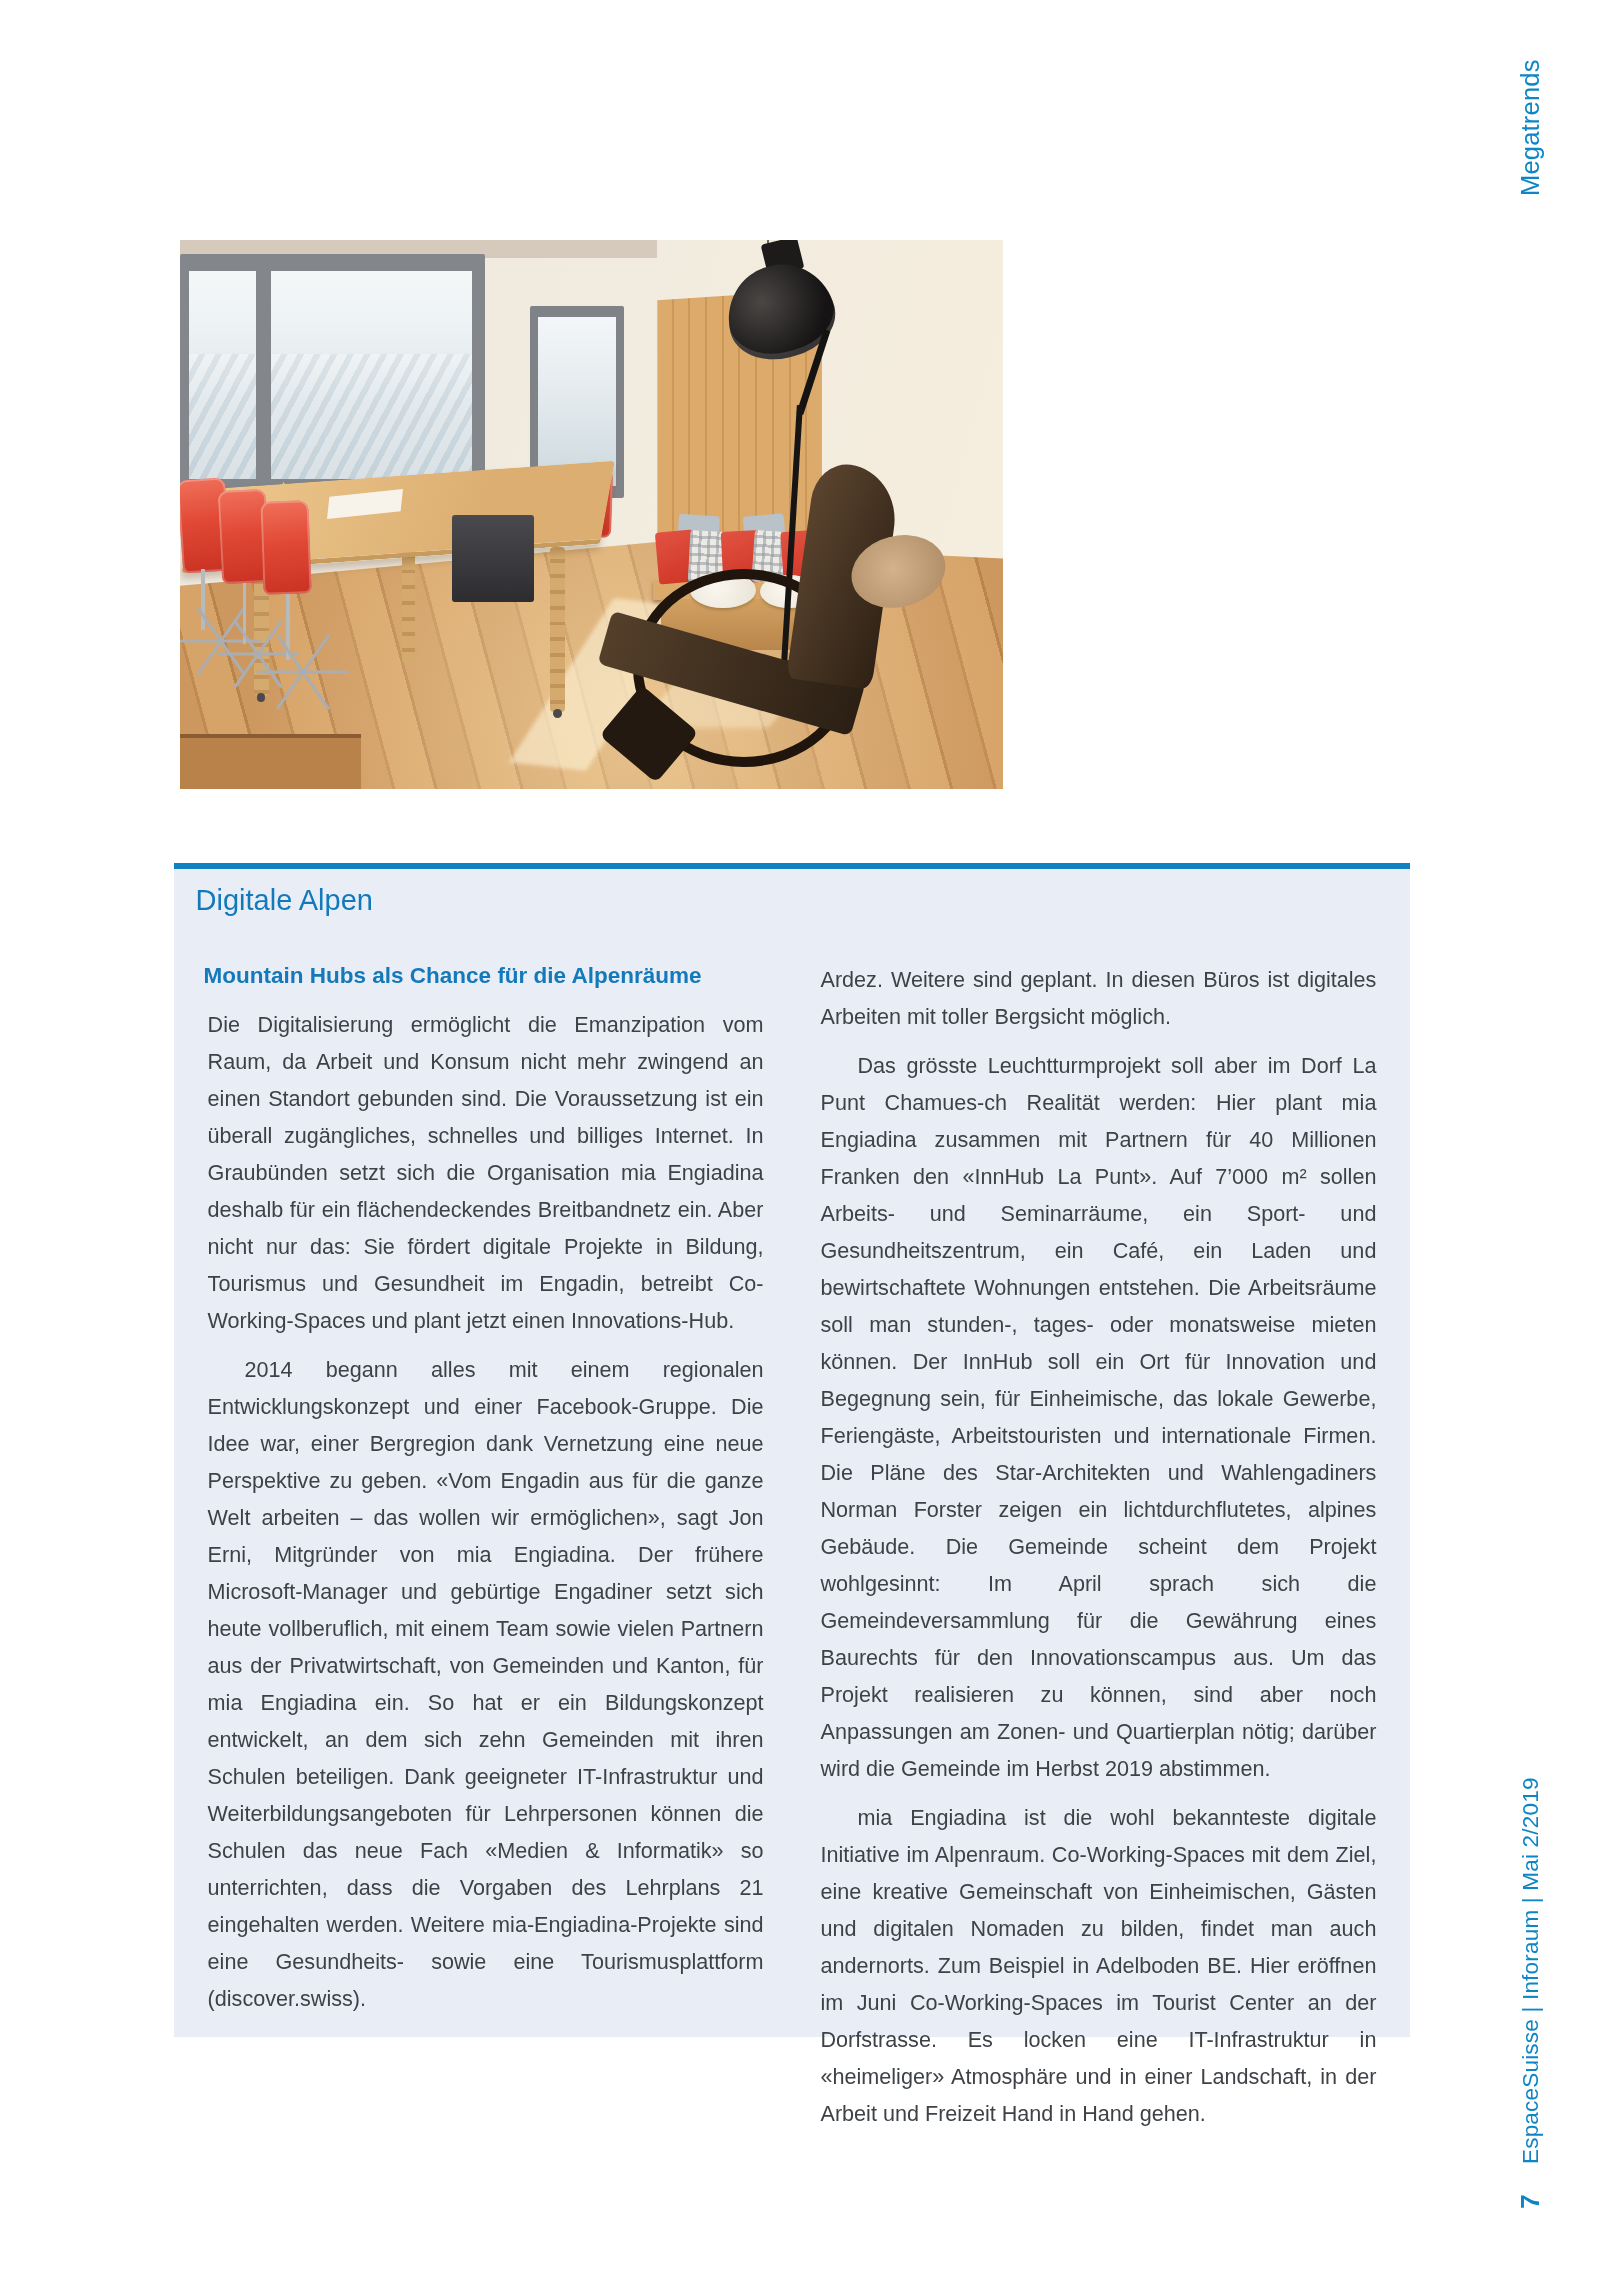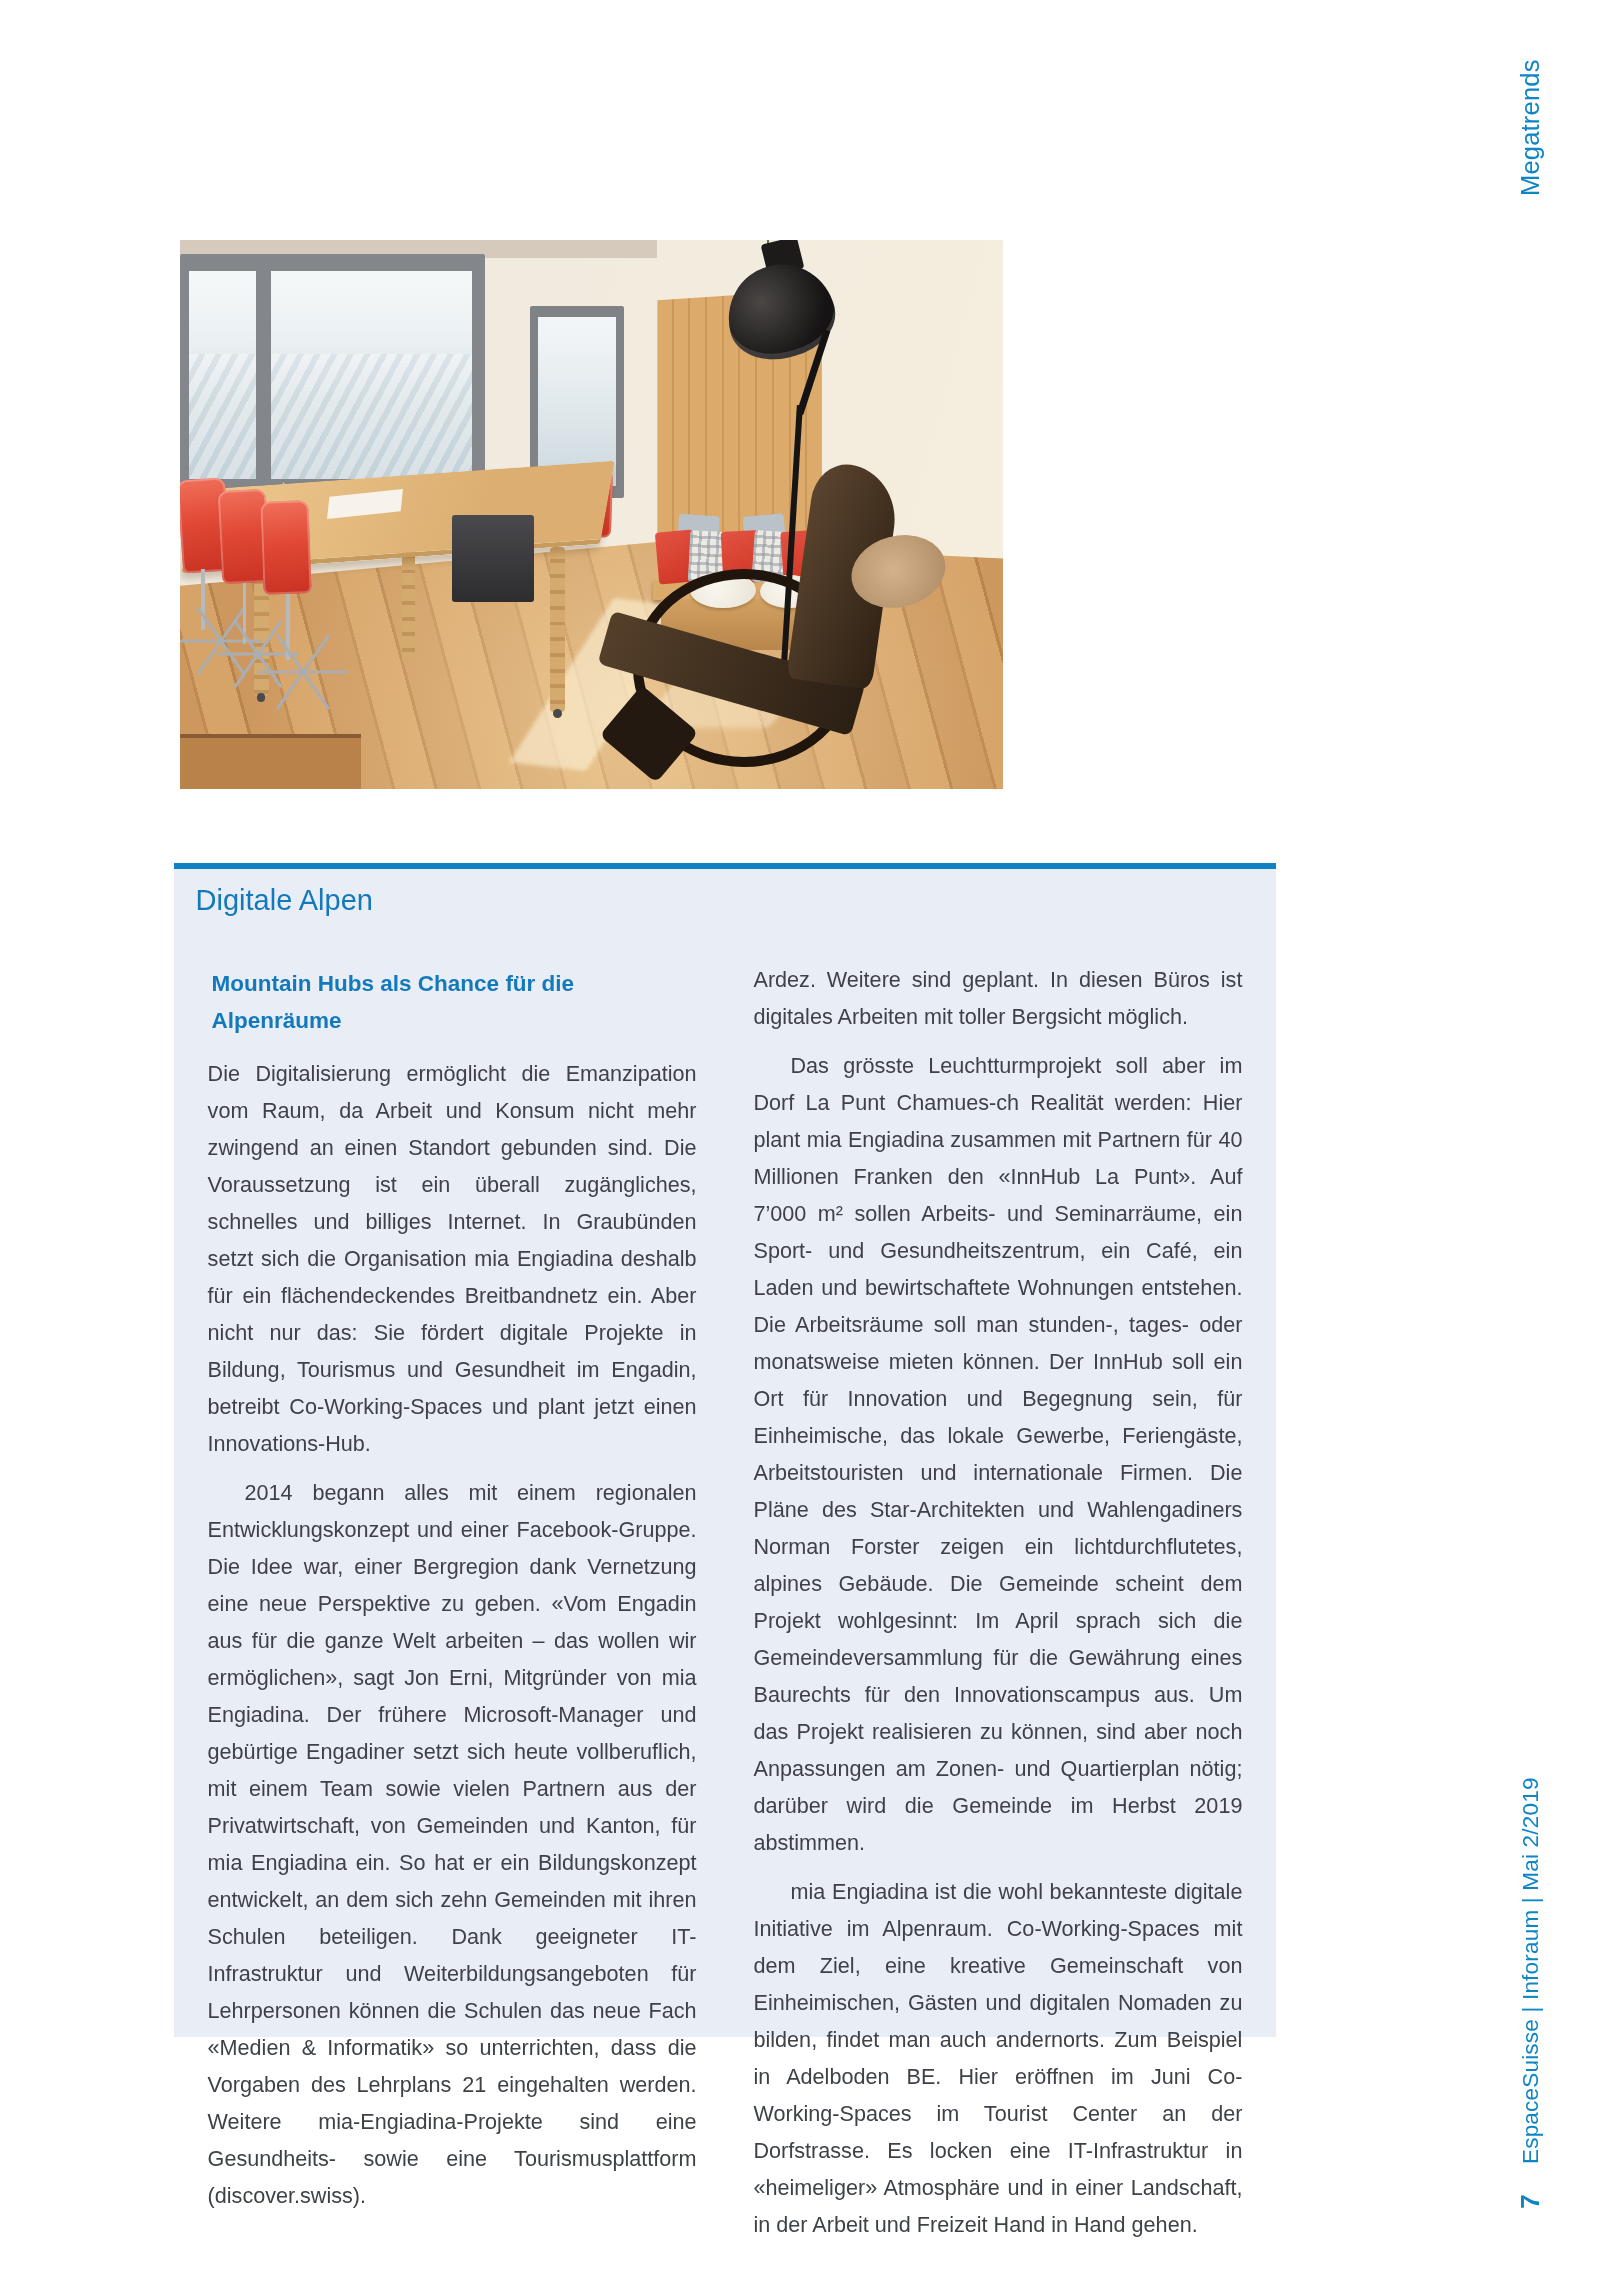--- a/index.html
+++ b/index.html
@@ -95,27 +95,27 @@
       border-radius:40% 60% 12% 10%/18% 26% 8% 8%;}
   .ph-cushion{left:81.5%;top:54%;width:11.5%;height:13%;transform:rotate(-14deg);
       background:radial-gradient(circle at 45% 45%,#d4b38c,#aa8760);border-radius:50%;}
   .ph-foot{left:52.5%;top:84%;width:9%;height:12%;transform:rotate(40deg);background:#241910;border-radius:7.8px;}
 
   
   .caption{position:absolute;left:1040px;top:258px;width:431px;font-size:19.6px;line-height:25.5px;color:#3e4247;}
   .caption .credit{margin-top:2.9px;font-size:17.6px;color:#54585c;}
 
   
-  .panel{position:absolute;left:174px;top:863px;width:1102px;height:1174px;background:#e9eef6;}
+  .panel{position:absolute;left:174px;top:863px;width:1236px;height:1174px;background:#e9eef6;}
   .panel-bar{position:absolute;left:0;top:0;width:100%;height:5.9px;background:#0e82c4;}
   .panel-inner{position:absolute;left:21.6px;right:21.6px;top:19.6px;}
   .section-title{font-size:29px;line-height:35px;color:#1379bb;font-weight:400;margin:0;}
   .cols{display:flex;gap:33px;margin-top:31px;}
   .col{flex:1 1 0;min-width:0;}
-  .subtitle{font-size:22.5px;line-height:37px;color:#1379bb;font-weight:700;margin:16px;}
+  .subtitle{font-size:22.5px;line-height:37px;color:#1379bb;font-weight:700;margin:8px;}
   .col p{margin:12px;font-size:21.6px;line-height:37px;text-align:justify;color:#3e4247;hyphens:auto;-webkit-hyphens:auto;}
   .col p + p{text-indent:37px;}
 </style>
 </head>
 <body>
 
 <div class="page">
 
   <div class="vtext edge-top">Megatrends</div>
   <div class="vtext edge-bottom">EspaceSuisse | Inforaum | Mai 2/2019</div>

